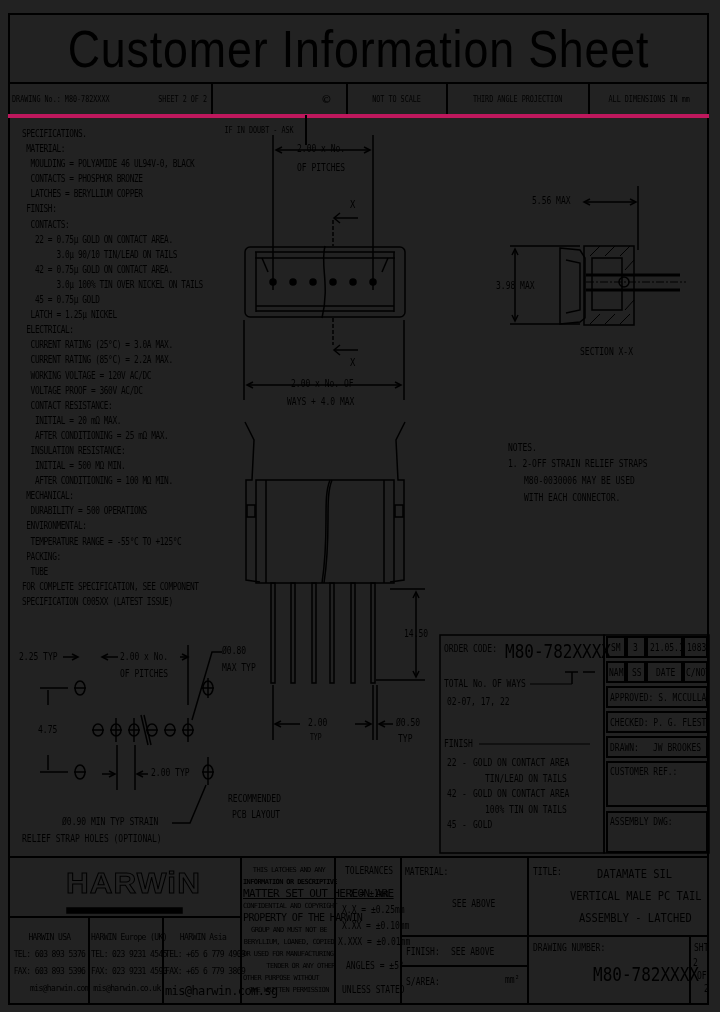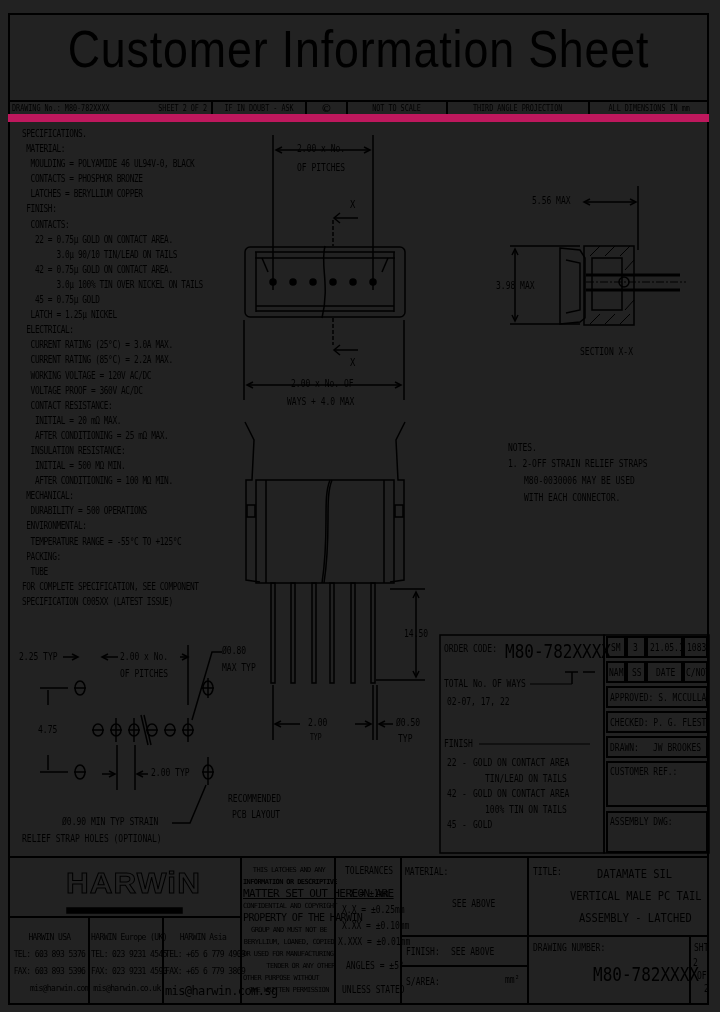--- a/index.html
+++ b/index.html
@@ -5,22 +5,22 @@
   html, body { margin:0; padding:0; background:#222222; }
   body { width:720px; height:1012px; position:relative; overflow:hidden;
          font-family:"DejaVu Sans Mono", monospace; color:#000; }
   .abs { position:absolute; }
   .frame { position:absolute; left:8px; top:13px; width:701px; height:992px;
            border:2px solid #000; box-sizing:border-box; }
   .title { position:absolute; left:10px; top:14px; width:697px; height:70px;
            display:flex; align-items:center; justify-content:center;
            font-family:"Liberation Sans", sans-serif; font-size:52px; letter-spacing:1px;
            transform:scaleX(0.86); transform-origin:center; font-weight:normal; color:#000; }
-  .hdr-row { position:absolute; left:8px; top:100px; width:701px; height:22px;
-             border-top:2px solid #000; border-bottom:8px solid #be185d; box-sizing:border-box; display:flex; }
+  .hdr-row { position:absolute; left:8px; top:82px; width:701px; height:36px;
+             border-top:2px solid #000; border-bottom:4px solid #be185d; box-sizing:border-box; display:flex; }
   .hdr-cell { border-right:2px solid #000; height:100%; display:flex; align-items:center;
               justify-content:center; font-size:9px; white-space:nowrap; overflow:hidden;
               transform-origin:center; }
   .hdr-cell:last-child { border-right:none; }
   .t { position:absolute; font-size:10px; line-height:15.1px; white-space:pre;
        letter-spacing:-0.5px; transform:scaleX(0.78); transform-origin:left top; }
   .spec-line { display:block; }
   .lbl { position:absolute; font-size:10px; white-space:nowrap; transform:scaleX(0.8); transform-origin:left top; }
   .tb-cell { position:absolute; border:2px solid #000; box-sizing:border-box; font-size:9px; overflow:hidden; }
   .c { text-align:center; }
@@ -35,21 +35,21 @@
 <div class="title">Customer Information Sheet</div>
 
 <div class="hdr-row">
   <div class="hdr-cell" style="width:205px;justify-content:space-between;padding:0 4px;box-sizing:border-box;">
     <span style="transform:scaleX(0.75);transform-origin:left;">
       <span>DRAWING No.:</span>
       <span>M80-782XXXX</span>
     </span>
     <span style="transform:scaleX(0.75);transform-origin:right;">SHEET 2 OF 2</span>
   </div>
-  <div class="hdr-cell" style="width:92px;">
+  <div class="hdr-cell" style="width:92px;margin-top:31px;">
     <span style="transform:scaleX(0.75);display:inline-block;">IF IN DOUBT - ASK</span>
   </div>
   <div class="hdr-cell" style="width:39px;font-size:13px;">
     <span>©</span>
   </div>
   <div class="hdr-cell" style="width:98px;">
     <span style="transform:scaleX(0.75);display:inline-block;">NOT TO SCALE</span>
   </div>
   <div class="hdr-cell" style="width:140px;">
     <span style="transform:scaleX(0.75);display:inline-block;">THIRD ANGLE PROJECTION</span>

